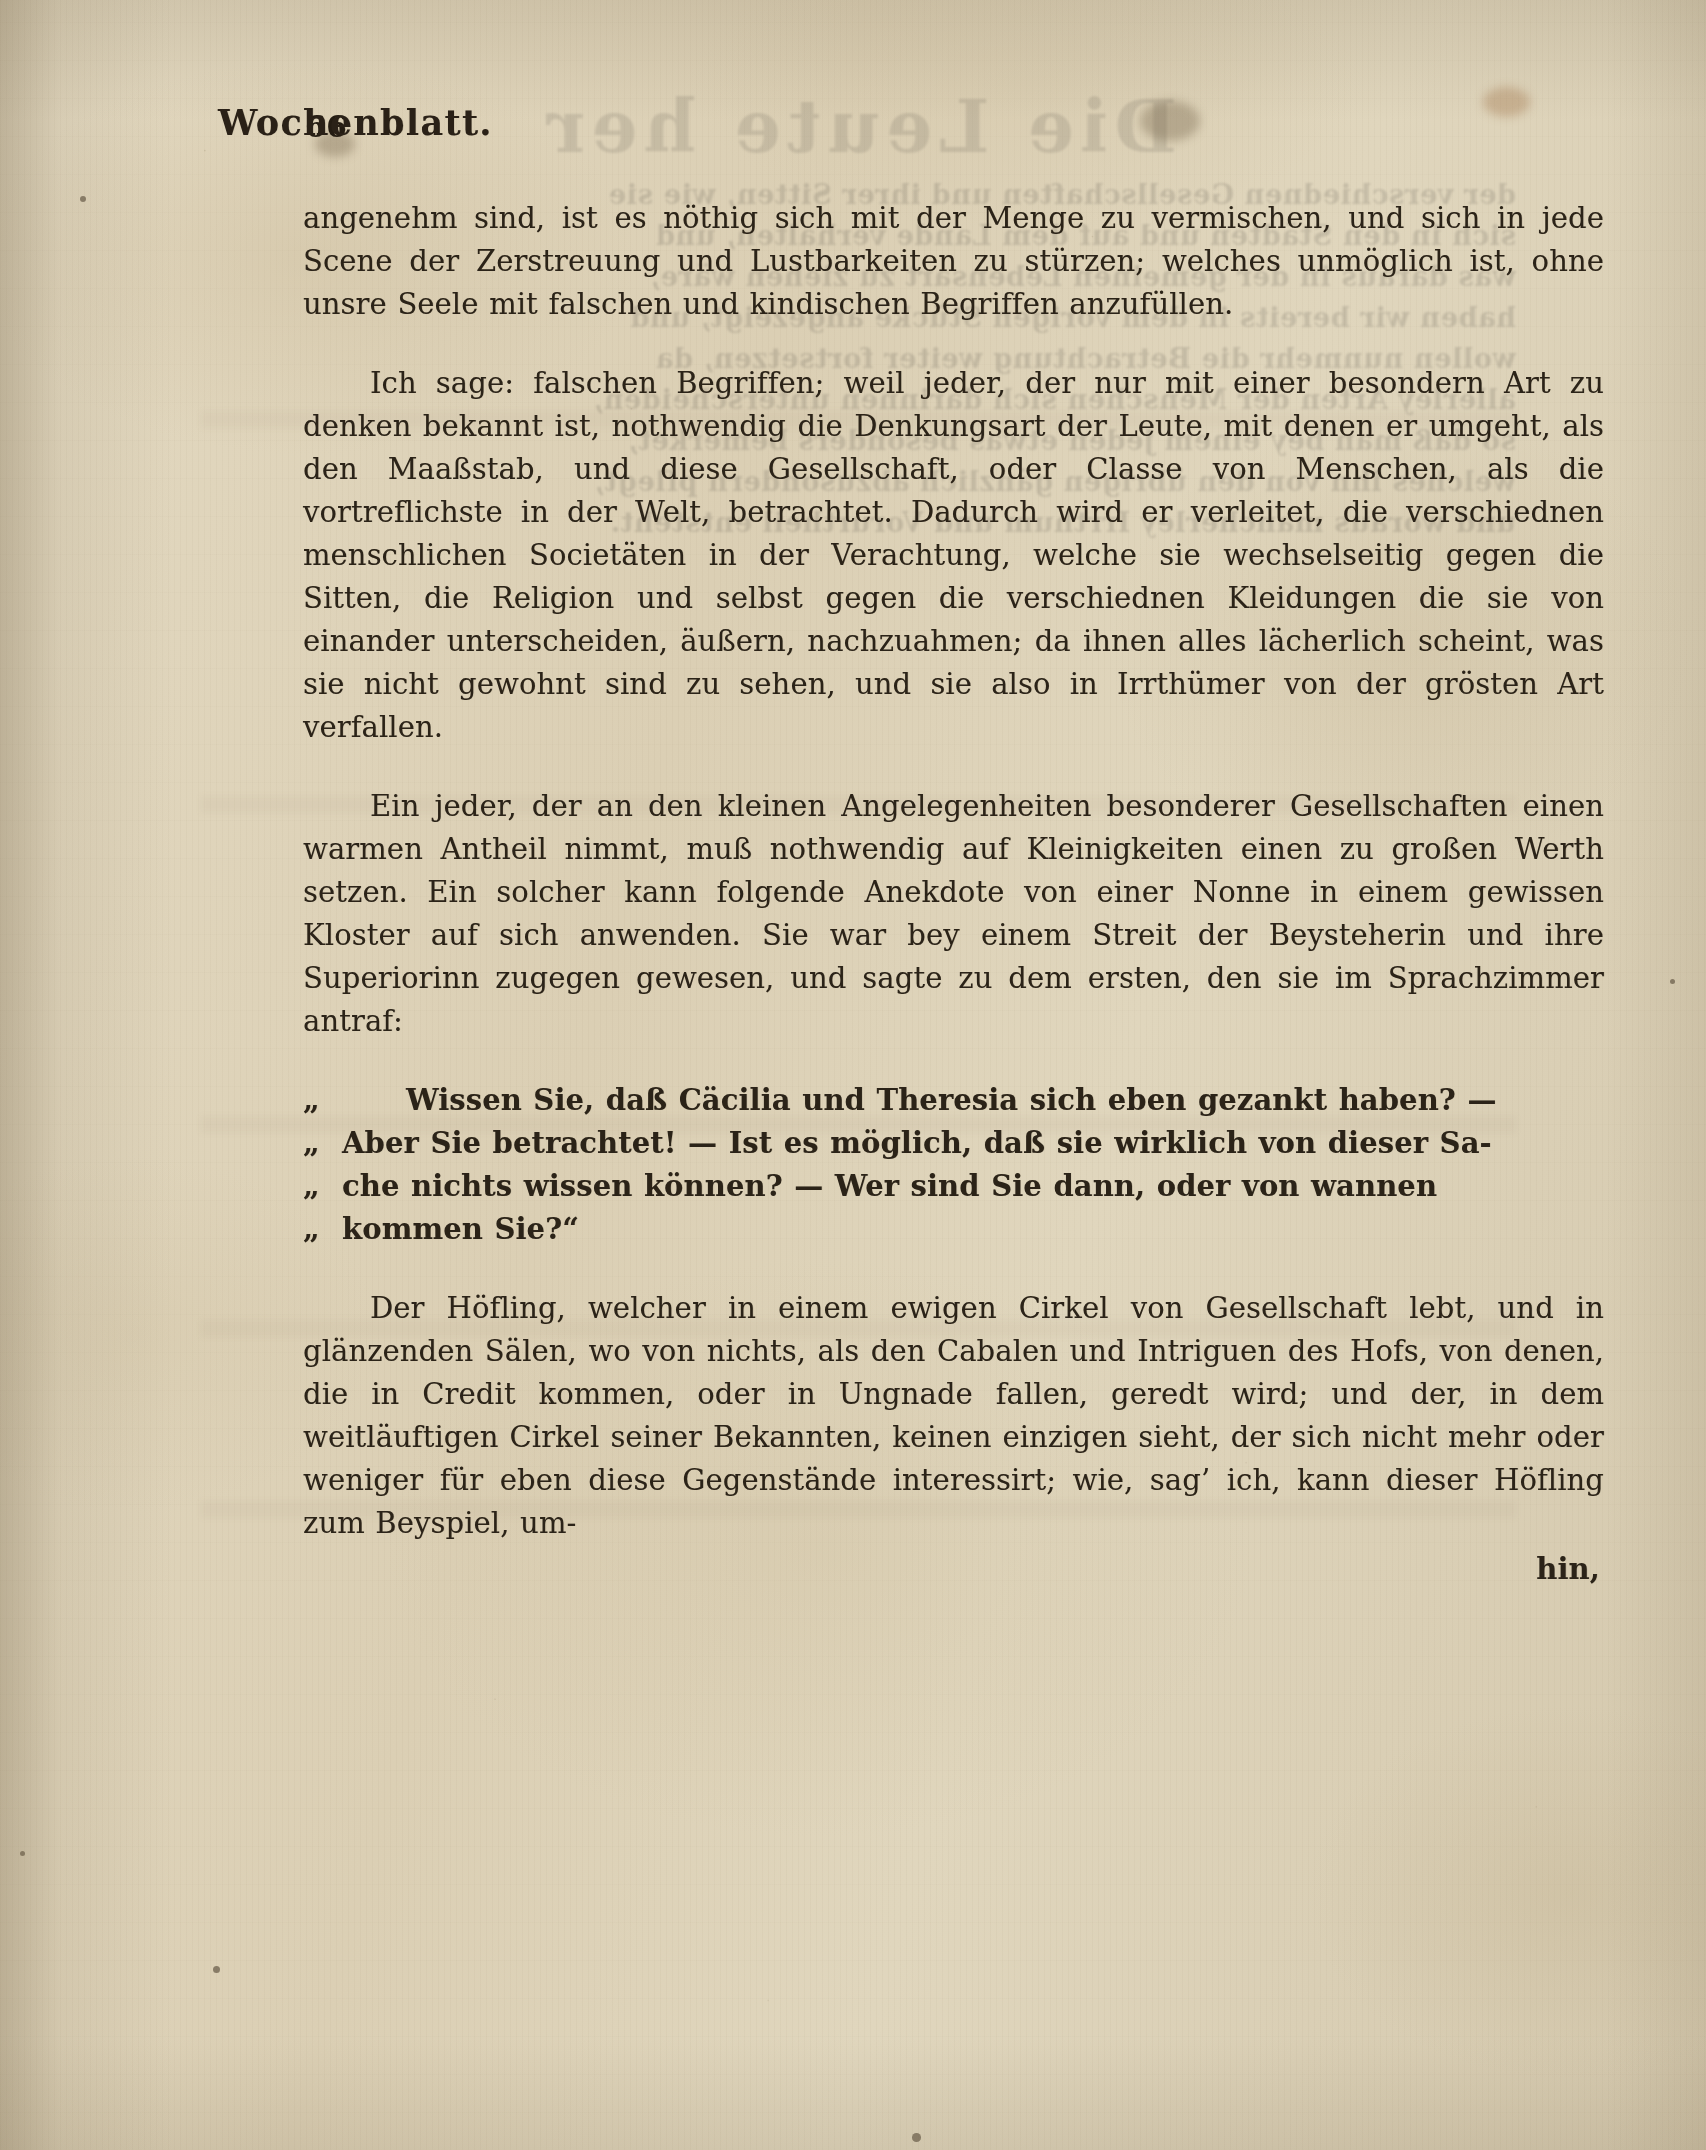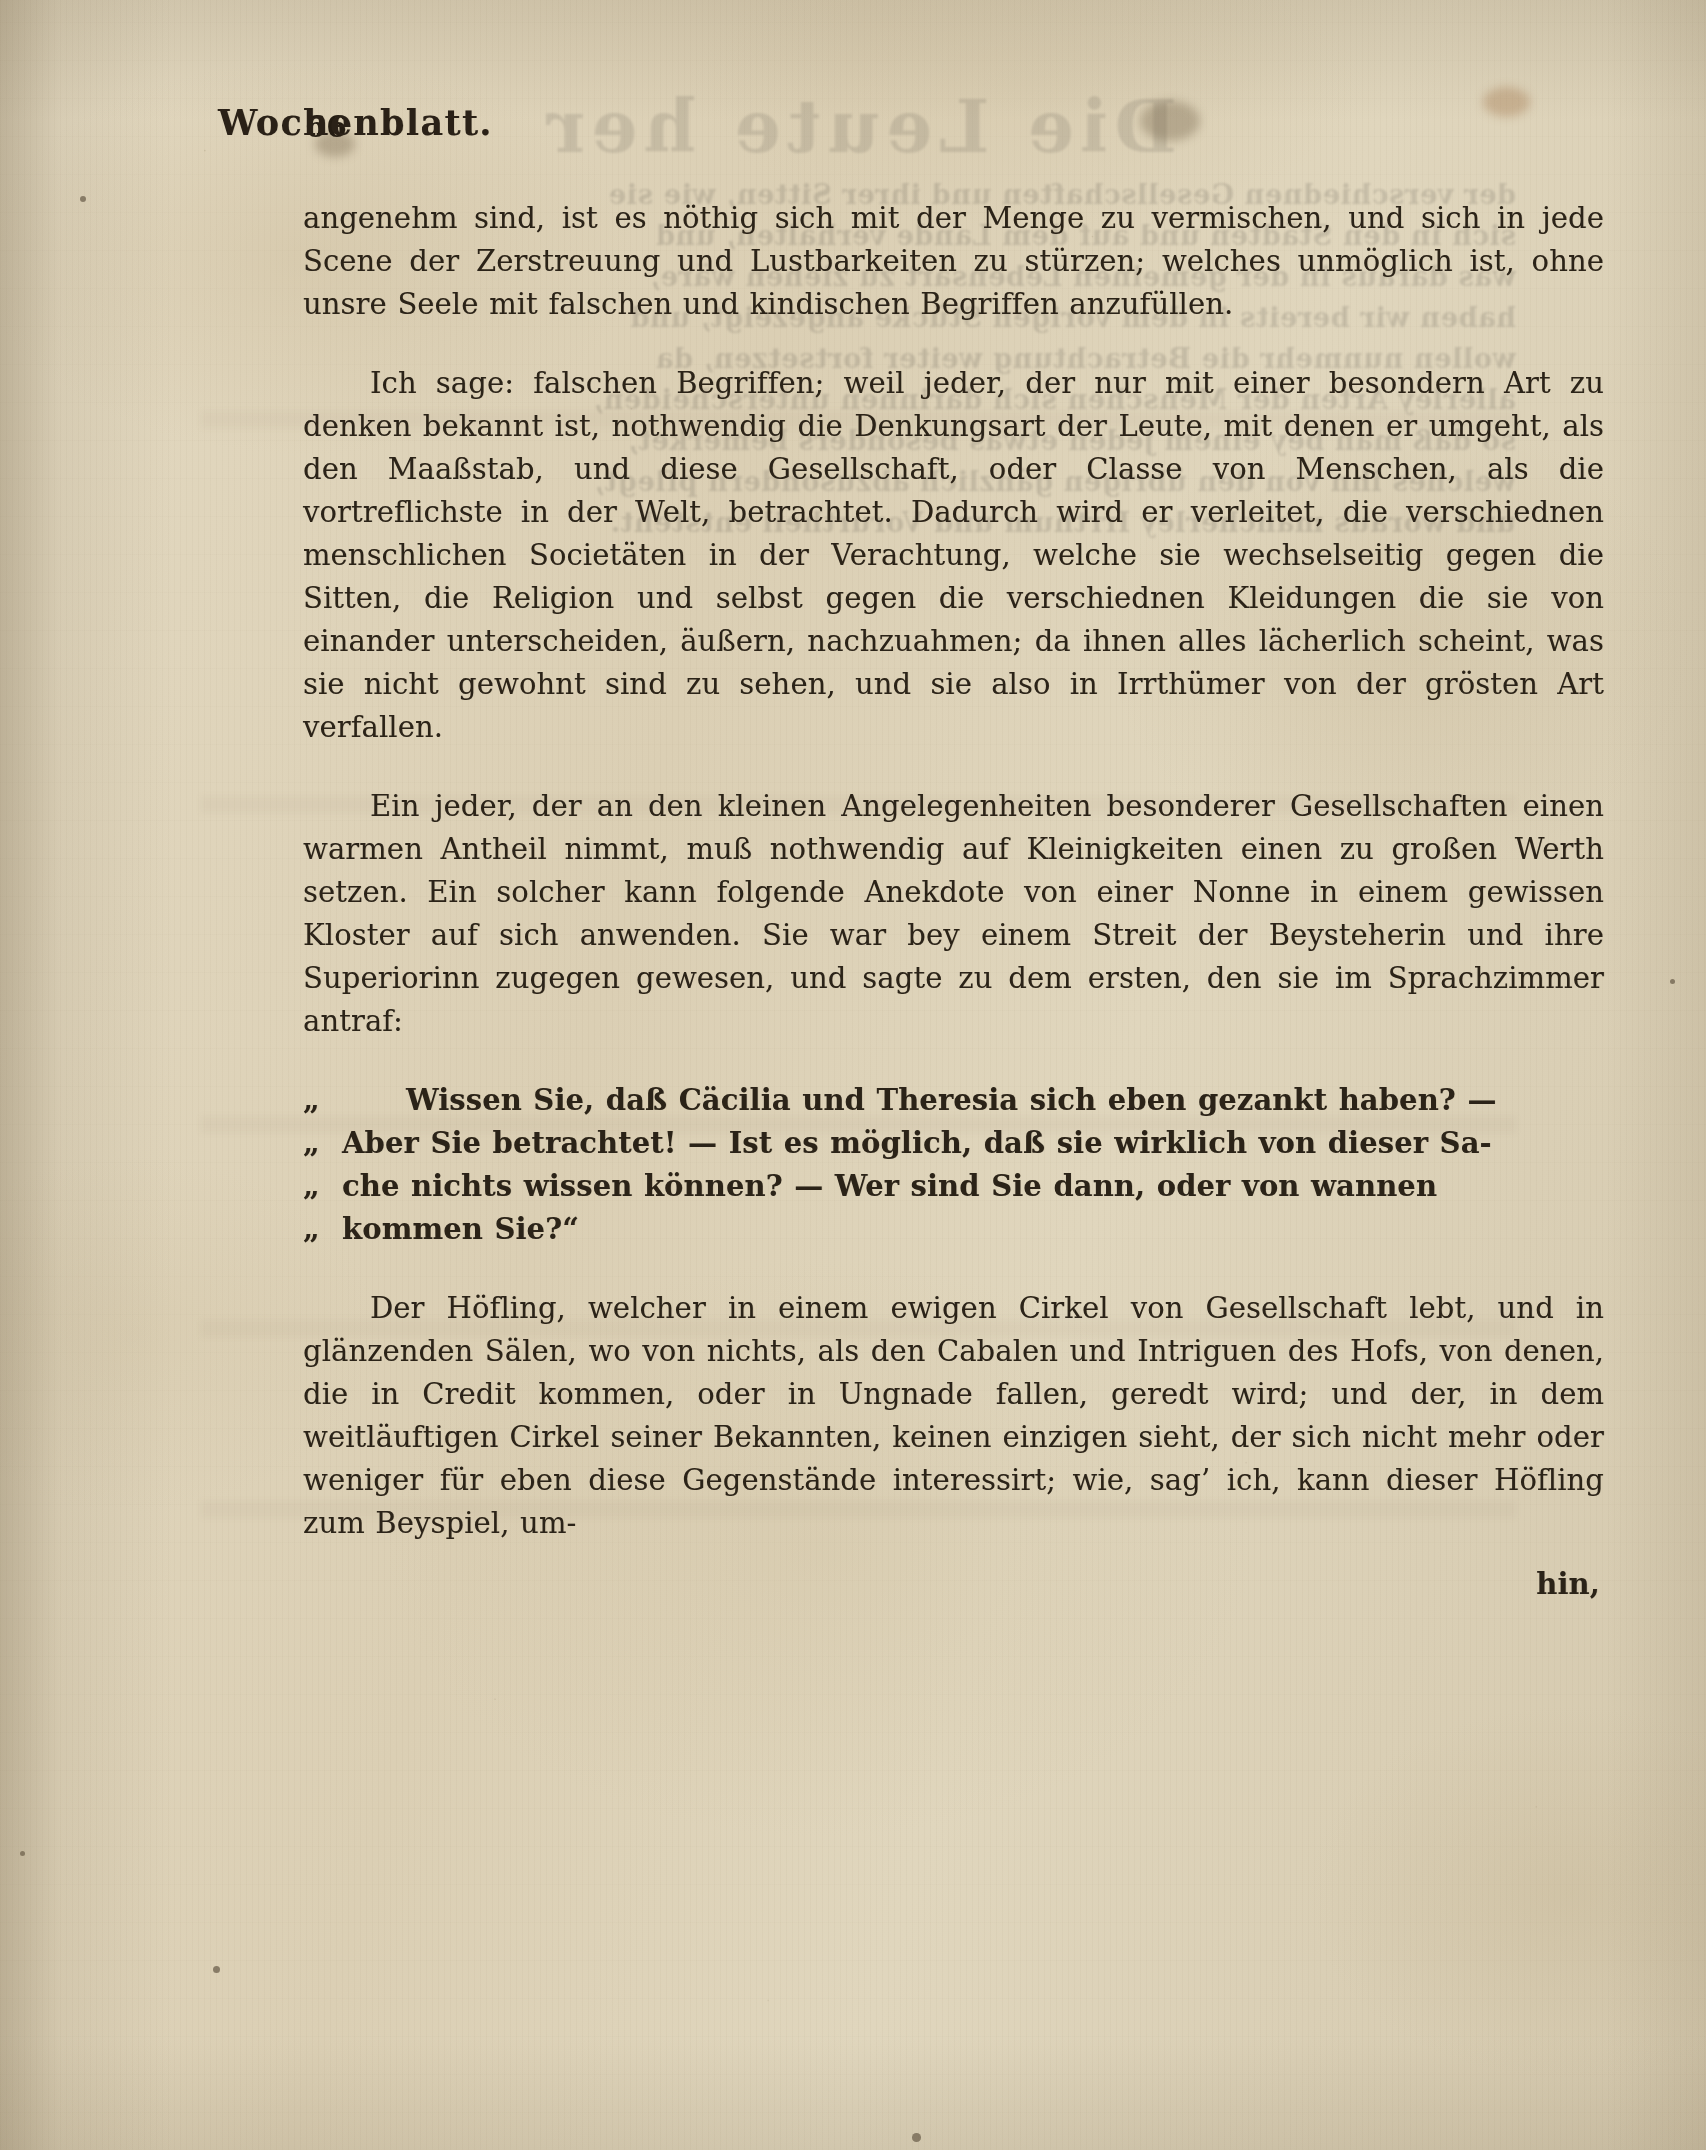--- a/index.html
+++ b/index.html
@@ -177,21 +177,21 @@
   }
   .qmark {
     display: inline-block;
     width: 39px;
     flex: 0 0 39px;
     color: #2b2318;
   }
   .qline.indent .qtext { padding-left: 64px; }
 
   .catchword {
-    margin-top: 18px;
+    margin-top: 3px;
     text-align: right;
     font-family: "DejaVu Serif", serif;
     font-weight: 700;
     font-size: 29px;
     line-height: 43px;
     color: #2b2318;
     letter-spacing: 0.1px;
     padding-right: 4px;
   }
 

